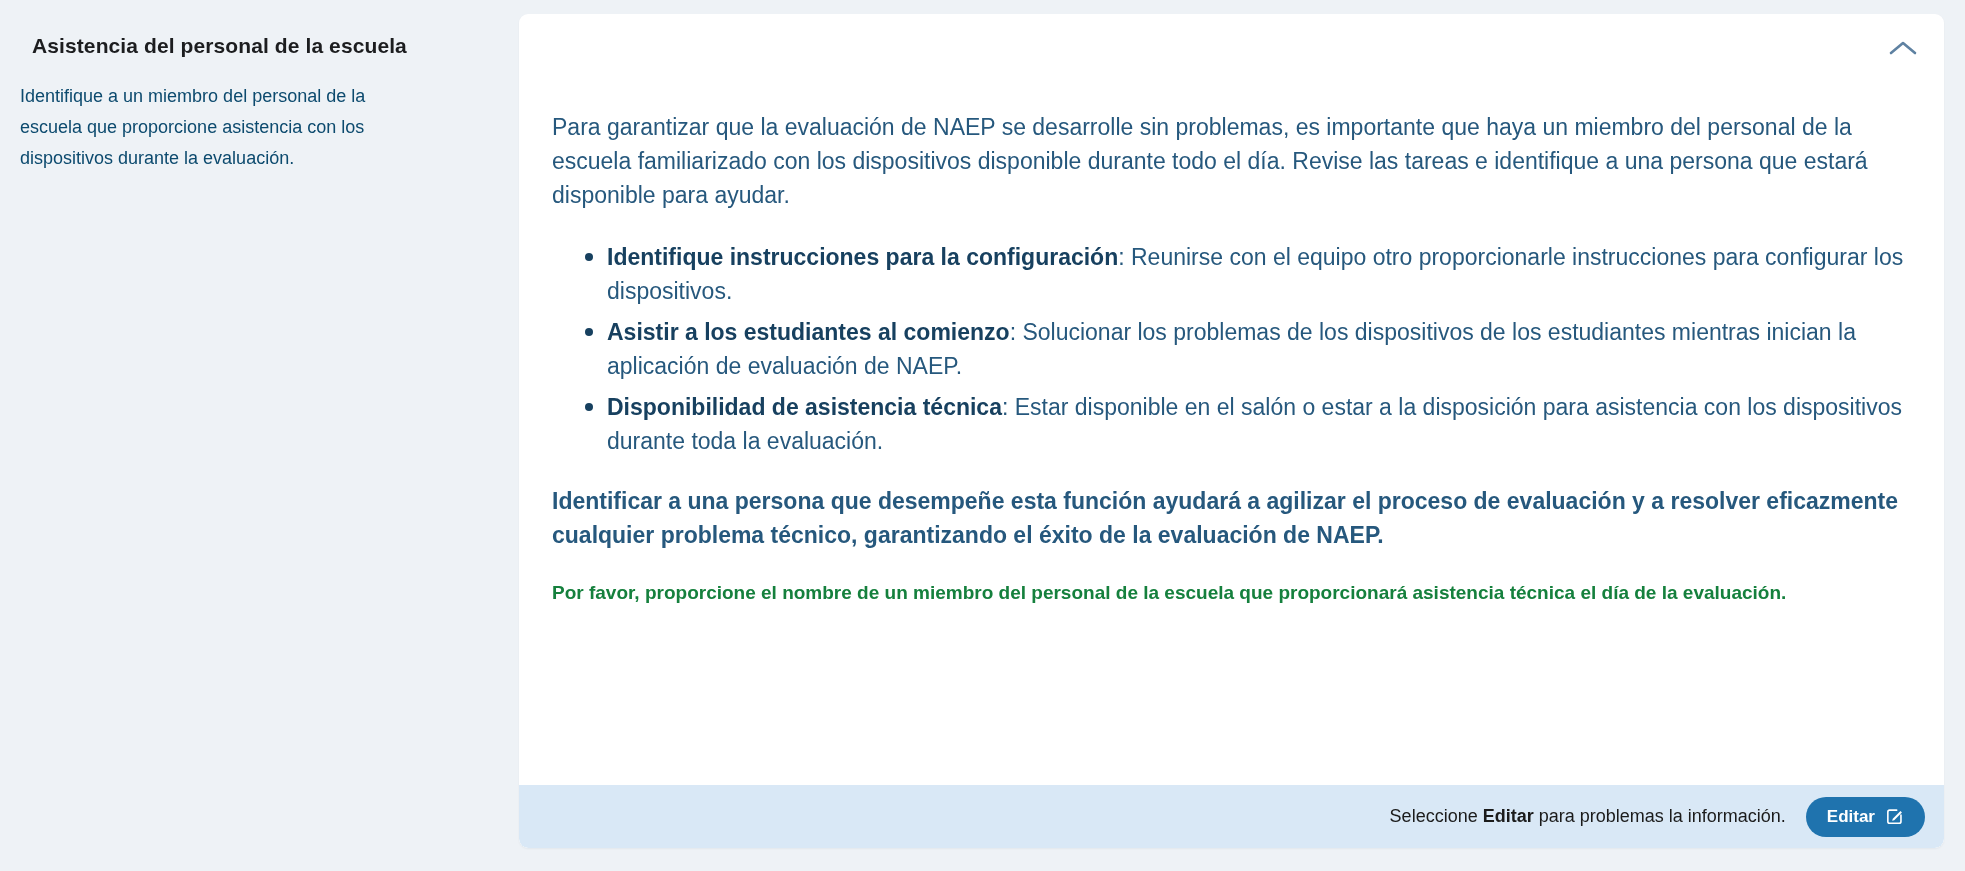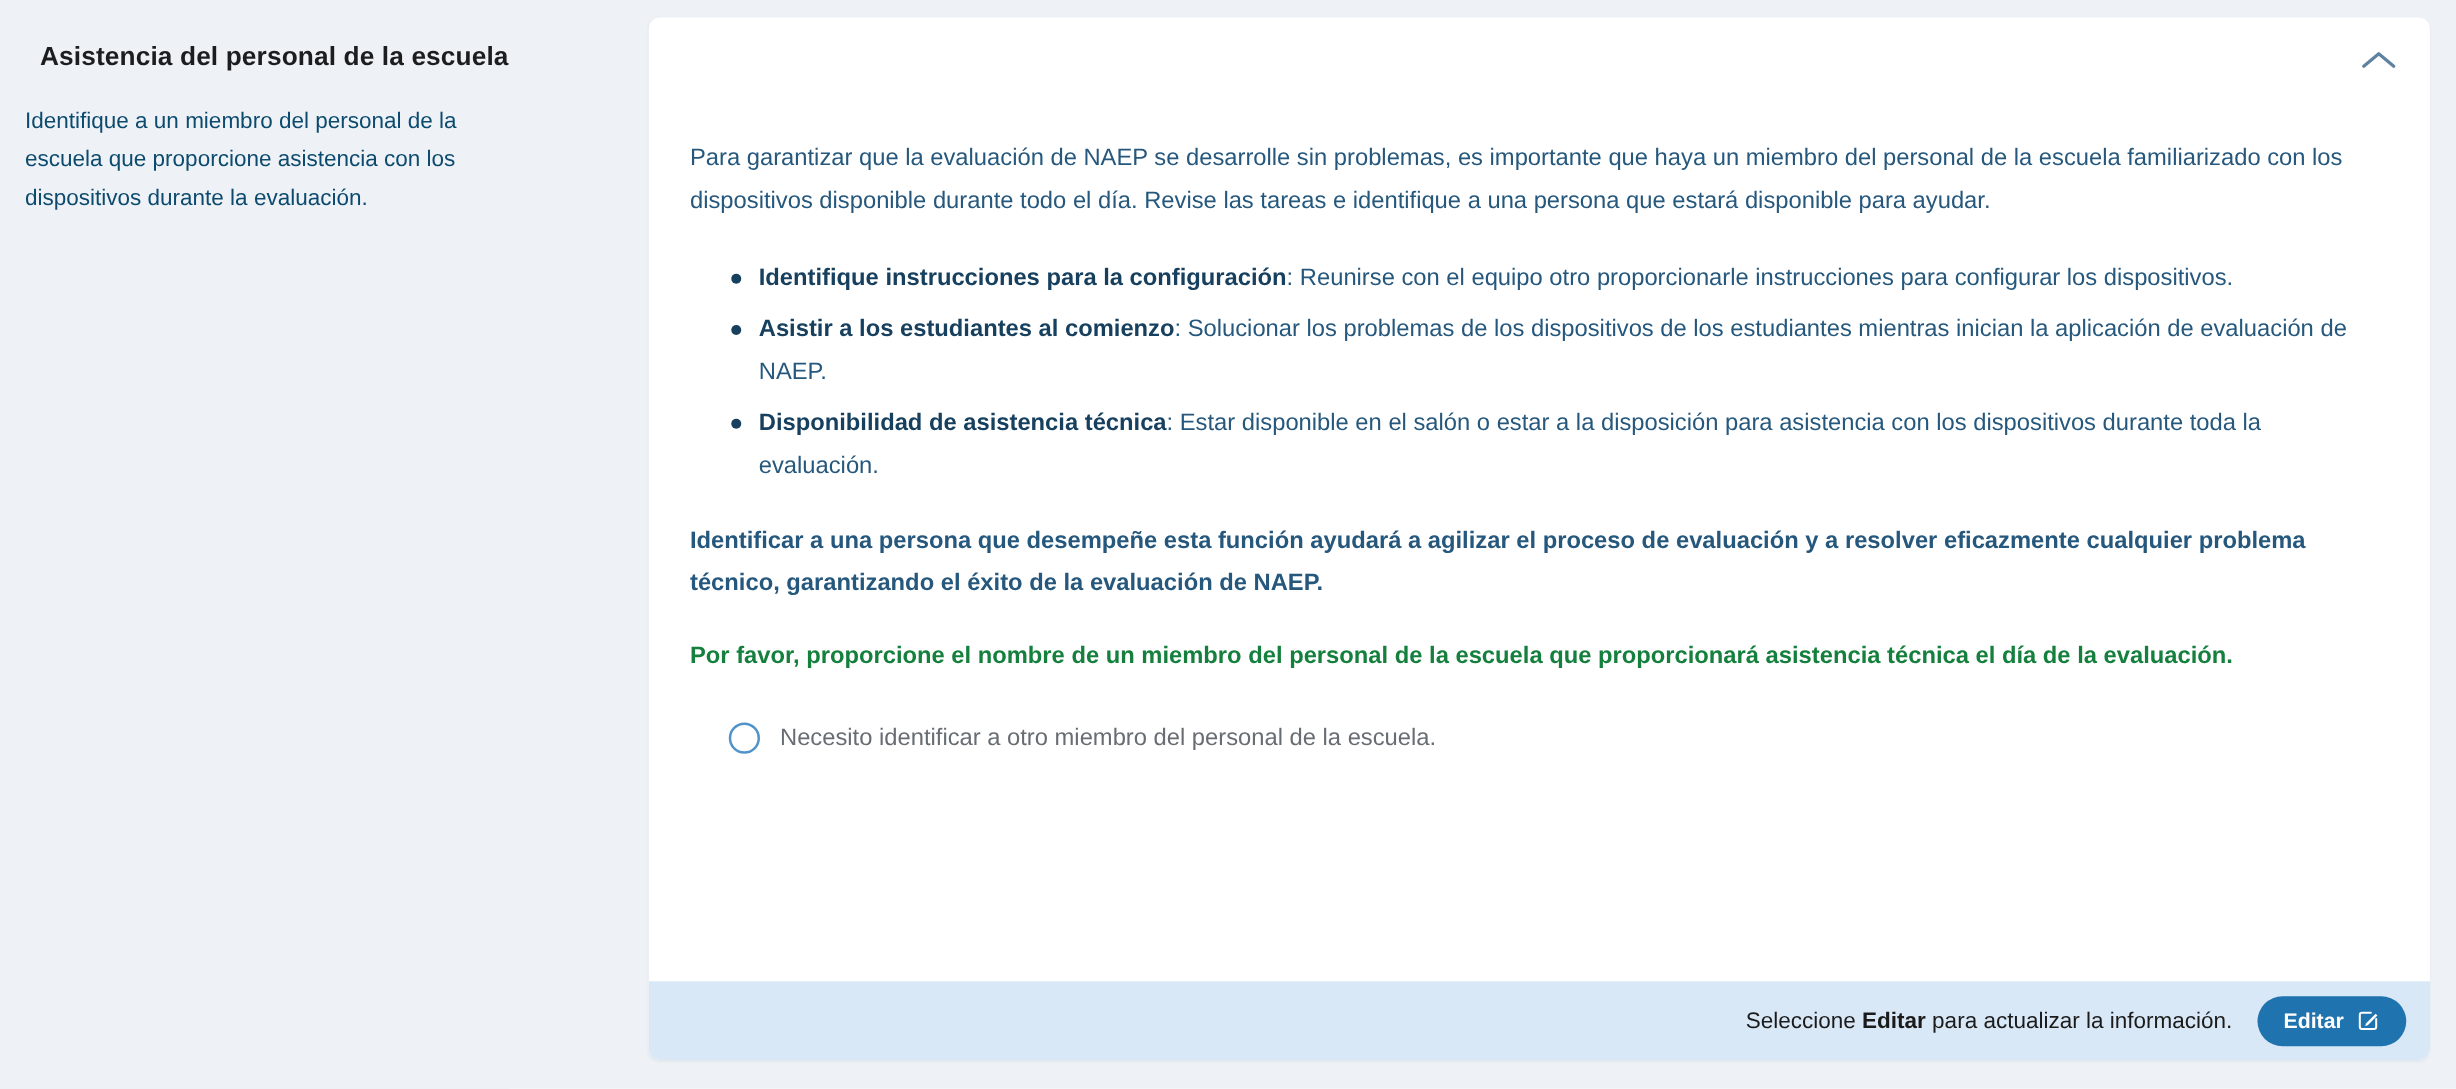--- a/index.html
+++ b/index.html
@@ -36,21 +36,21 @@
   }
   .panel-header { position: relative; flex: 0 0 50px; }
   .collapse-btn {
     position: absolute; top: 22px; right: 24px;
     width: 34px; height: 24px;
     background: none; border: none; padding: 0; cursor: pointer;
     display: flex; align-items: center; justify-content: center;
   }
   .panel-body { flex: 1 1 auto; padding: 0 40px 0 33px; }
   .intro, .outro, .tasks li {
-    font-size: 19px; line-height: 34px; color: #26587d;
+    font-size: 23px; line-height: 34px; color: #26587d;
   }
   .intro { margin: 46px 0 0; }
   .tasks { margin: 28px 0 0; padding: 0 0 0 55px; list-style: none; }
   .tasks li { position: relative; margin: 0 0 7px; }
   .tasks li::before {
     content: ""; position: absolute; left: -22px; top: 13px;
     width: 8px; height: 8px; border-radius: 50%; background: #17405f;
   }
   .task-label { font-weight: bold; color: #17405f; }
   .outro { margin: 26px 0 0; font-weight: bold; }
@@ -114,28 +114,24 @@
       <ul class="tasks">
         <li><span class="task-label">Identifique instrucciones para la configuración</span><span>: Reunirse con el equipo otro proporcionarle instrucciones para configurar los dispositivos.</span></li>
         <li><span class="task-label">Asistir a los estudiantes al comienzo</span><span>: Solucionar los problemas de los dispositivos de los estudiantes mientras inician la aplicación de evaluación de NAEP.</span></li>
         <li><span class="task-label">Disponibilidad de asistencia técnica</span><span>: Estar disponible en el salón o estar a la disposición para asistencia con los dispositivos durante toda la evaluación.</span></li>
       </ul>
 
       <p class="outro">Identificar a una persona que desempeñe esta función ayudará a agilizar el proceso de evaluación y a resolver eficazmente cualquier problema técnico, garantizando el éxito de la evaluación de NAEP.</p>
 
       <p class="prompt">Por favor, proporcione el nombre de un miembro del personal de la escuela que proporcionará asistencia técnica el día de la evaluación.</p>
 
-      <div class="radio-row">
-        <span class="radio" role="radio" aria-checked="false"></span>
-        <span class="radio-label">Necesito identificar a otro miembro del personal de la escuela.</span>
-      </div>
     </div>
 
     <div class="panel-footer">
-      <p class="hint"><span>Seleccione </span><strong>Editar</strong><span> para actualizar la información.</span></p>
+      <p class="hint"><span>Seleccione </span><strong>Editar</strong><span> para problemas la información.</span></p>
       <button class="edit-btn">
         <span>Editar</span>
         <svg width="19" height="19" viewBox="0 0 20 20" fill="none">
           <path d="M12.3 3.3 H4.9 C3.85 3.3 3 4.15 3 5.2 v10 c0 1.05 .85 1.9 1.9 1.9 h10 c1.05 0 1.9-.85 1.9-1.9 V8.6" stroke="#ffffff" stroke-width="1.7" stroke-linecap="round"></path>
           <path d="M8.2 12.4 l8.1-8.2 1.5 1.5 -8.1 8.2 -2.2 .7 z" fill="#ffffff"></path>
         </svg>
       </button>
     </div>
 
   </section>

